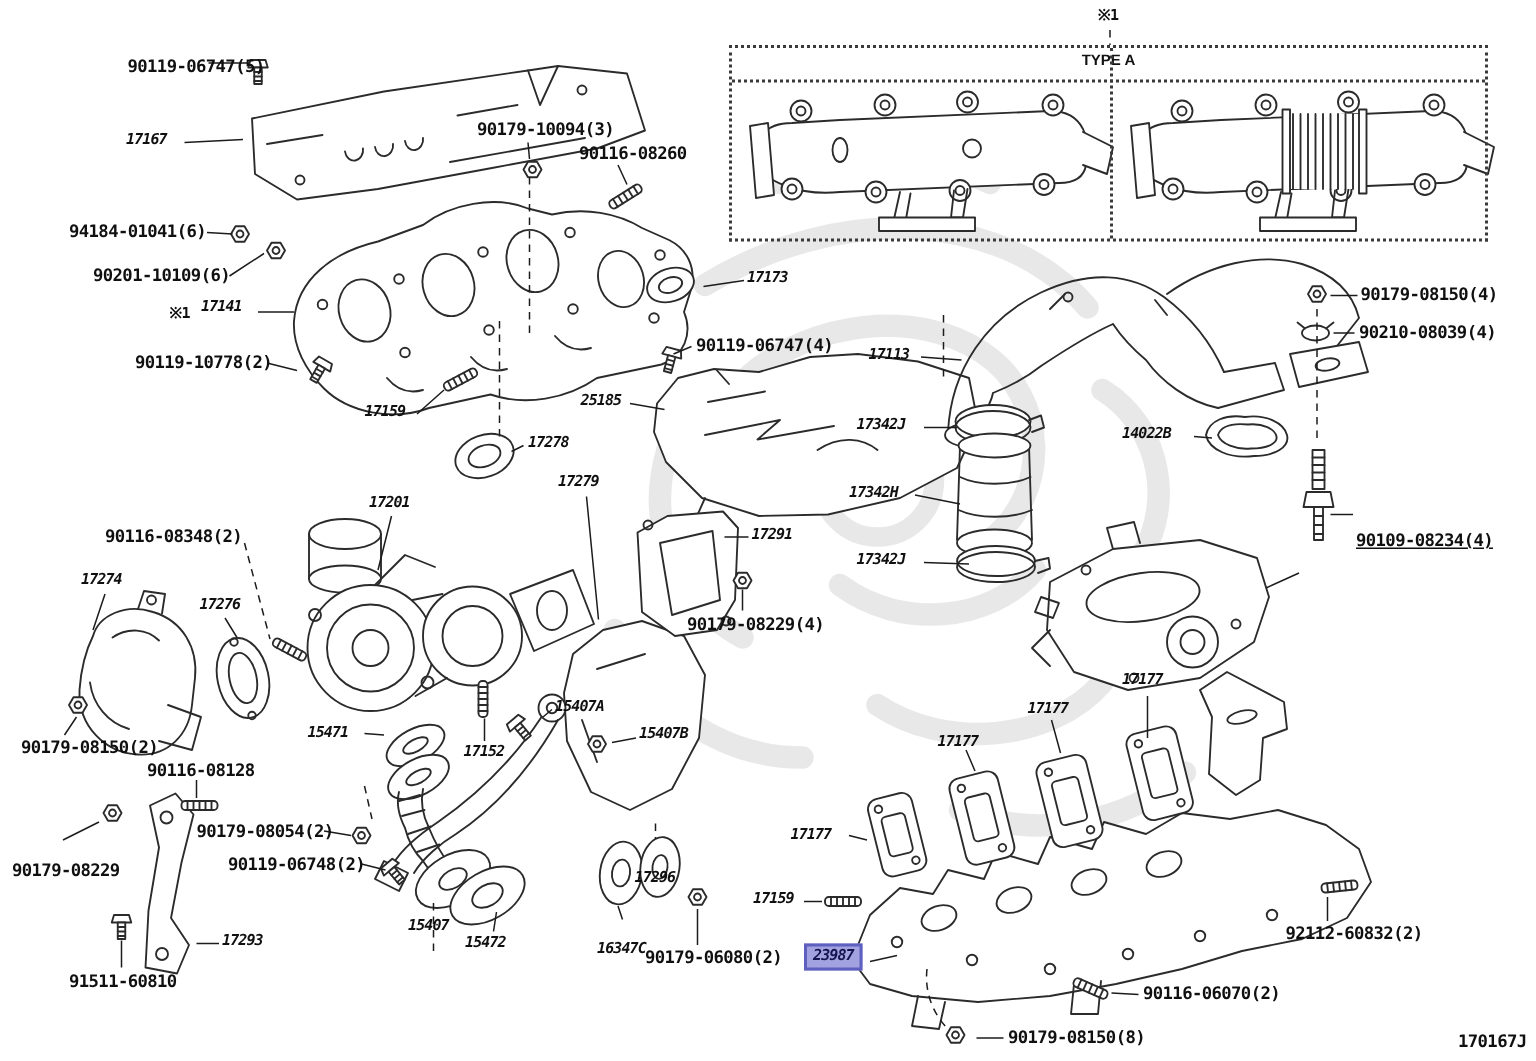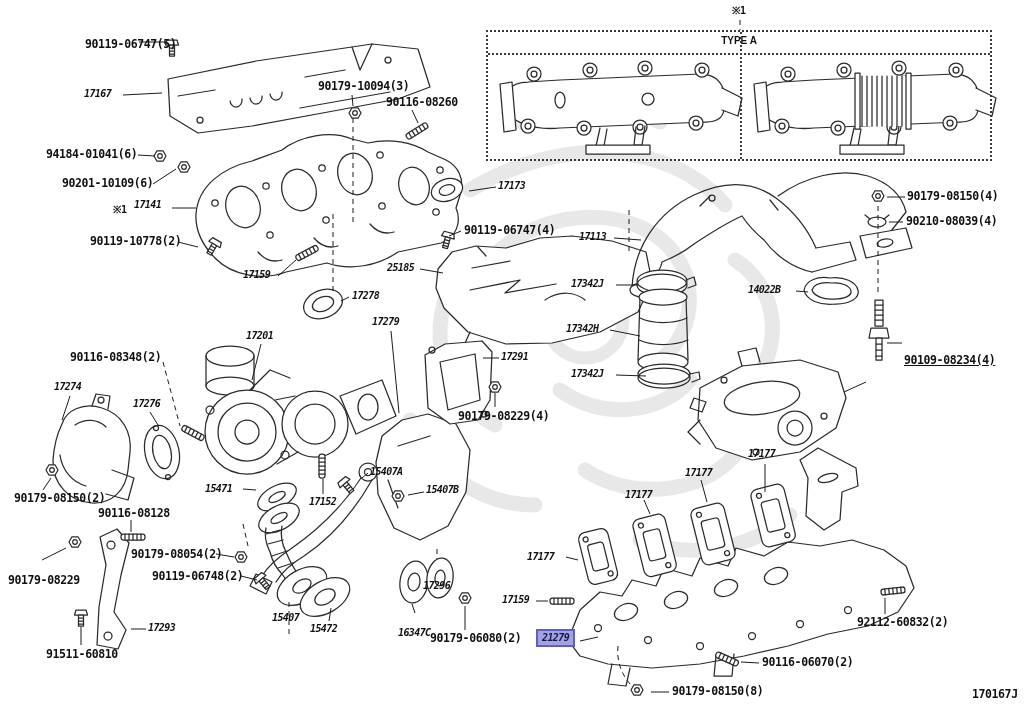--- a/index.html
+++ b/index.html
@@ -415,21 +415,21 @@
         <div class="plabel lg" style="left: 370px; top: 466px;">15407A</div>
         <div class="plabel lg" style="left: 426px; top: 484px;">15407B</div>
         <div class="plabel std" style="left: 131px; top: 548px;">90179-08054(2)</div>
         <div class="plabel std" style="left: 152px; top: 570px;">90119-06748(2)</div>
         <div class="plabel lg" style="left: 272px; top: 612px;">15407</div>
         <div class="plabel lg" style="left: 310px; top: 623px;">15472</div>
         <div class="plabel lg" style="left: 423px; top: 536px; margin-top: 44px;">17296</div>
         <div class="plabel lg" style="left: 398px; top: 615px; margin-top: 12px;">16347C</div>
         <div class="plabel std" style="left: 430px; top: 632px;">90179-06080(2)</div>
         <div class="plabel lg" style="left: 502px; top: 594px;">17159</div>
-        <div class="plabel lg hl" style="left: 536px; top: 629px;">21279</div>
+        <div class="plabel lg hl" style="left: 536px; top: 629px;">23987</div>
         <div class="plabel lg" style="left: 527px; top: 551px;">17177</div>
         <div class="plabel lg" style="left: 625px; top: 489px;">17177</div>
         <div class="plabel lg" style="left: 685px; top: 467px;">17177</div>
         <div class="plabel lg" style="left: 748px; top: 448px;">17177</div>
         <div class="plabel std" style="left: 857px; top: 616px;">92112-60832(2)</div>
         <div class="plabel std" style="left: 762px; top: 656px;">90116-06070(2)</div>
         <div class="plabel std" style="left: 672px; top: 685px;">90179-08150(8)</div>
         <div class="plabel sm" style="left: 732px; top: 5px;">※1</div>
         <div class="plabel std" style="left: 972px; top: 688px;">170167J</div>
       </div>

